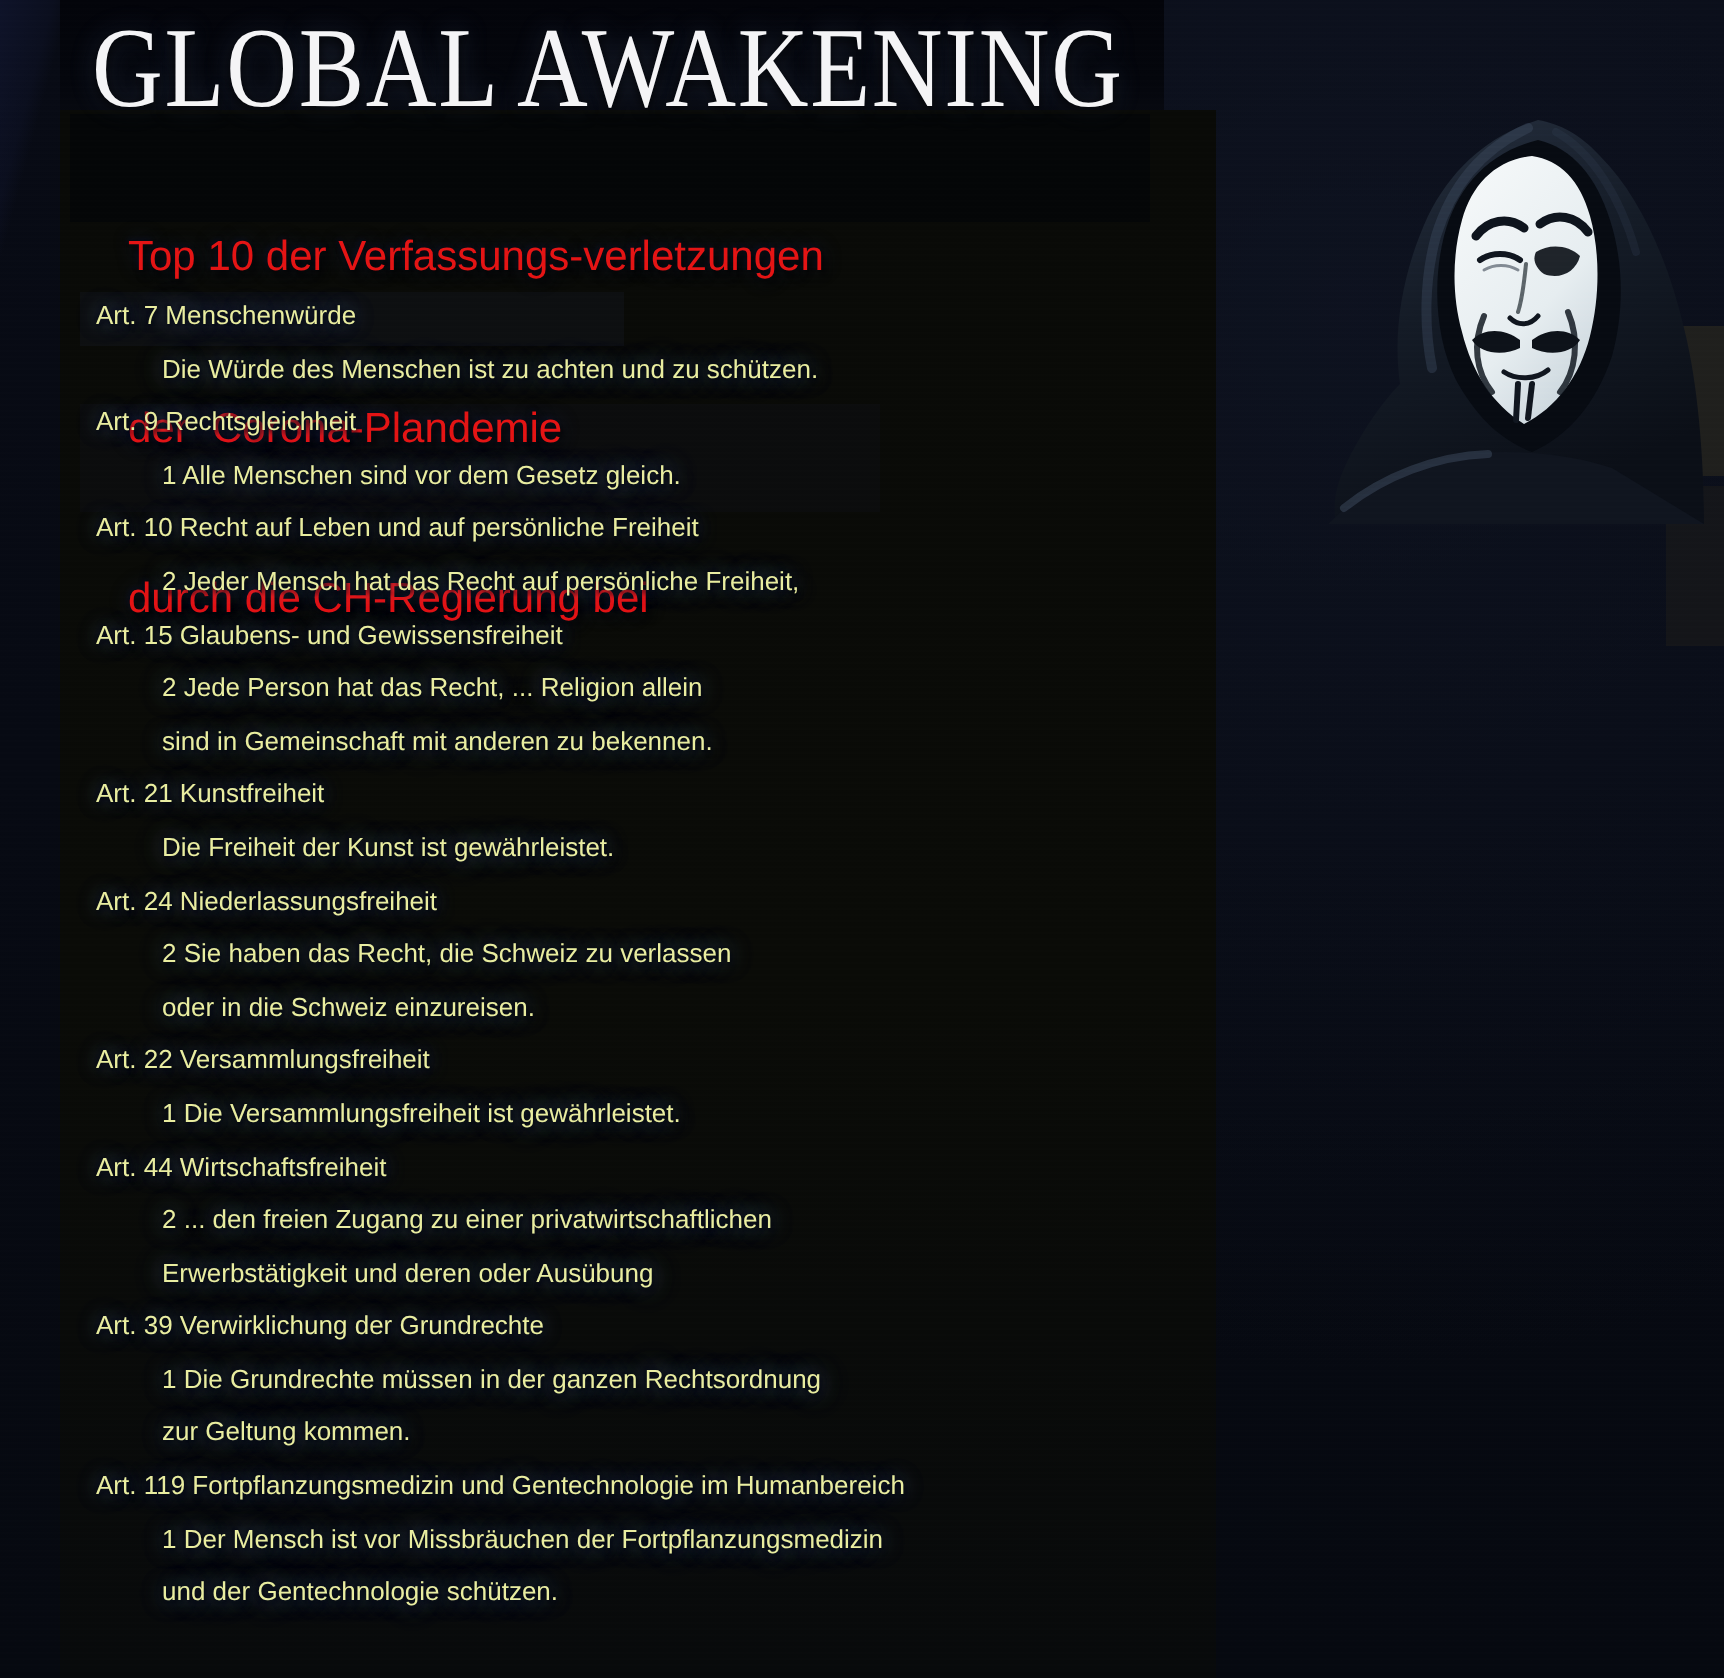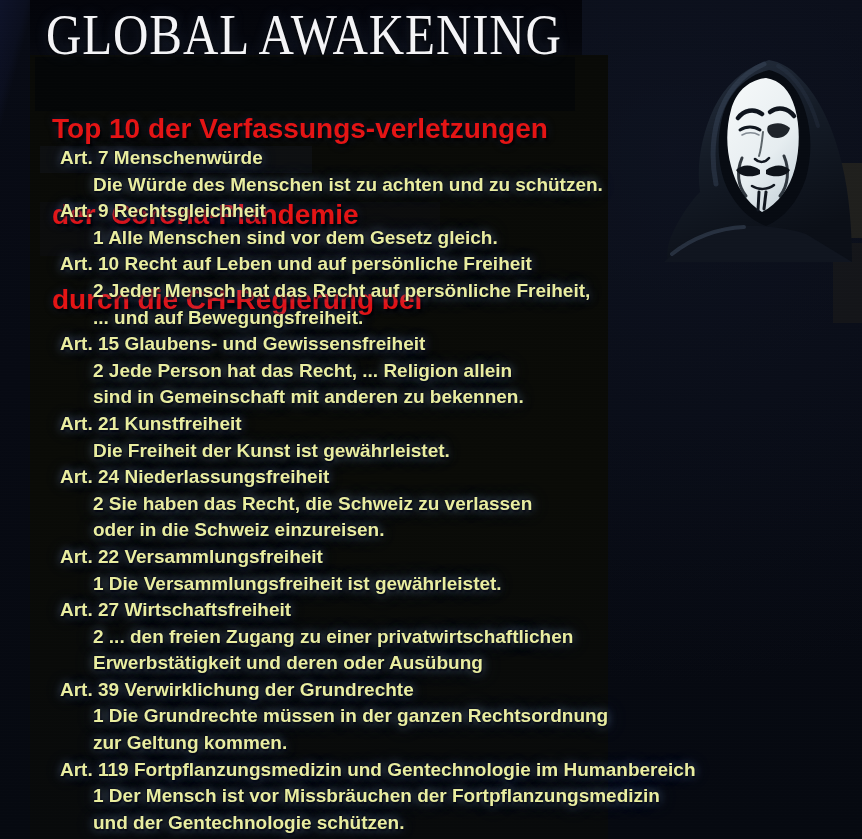--- a/index.html
+++ b/index.html
@@ -32,30 +32,30 @@
 
   .page-title{
     position:absolute;left:46px;top:2px;
     font-family:"Liberation Serif","DejaVu Serif",serif;
     font-size:57px;font-weight:400;letter-spacing:1px;
     color:#f4f4f6;white-space:pre;
     transform:scaleX(.86);transform-origin:left top;
     text-shadow:0 2px 6px rgba(0,0,0,.9),0 0 14px rgba(130,160,220,.25);
   }
   .subtitle{
-    position:absolute;left:52px;top:58px;
-    font-size:28px;font-weight:bold;line-height:28.5px;white-space:pre;
+    position:absolute;left:64px;top:58px;
+    font-size:21px;font-weight:normal;line-height:28.5px;white-space:pre;
   }
   .red-line{
     color:#e41414;
     text-shadow:2px 3px 3px rgba(0,0,0,.9),-1px -1px 2px rgba(10,14,30,.8),0 0 10px rgba(60,80,160,.35);
   }
   .articles{
-    position:absolute;left:60px;top:145px;width:790px;
-    font-size:19px;font-weight:bold;line-height:26.6px;
+    position:absolute;left:48px;top:145px;width:790px;
+    font-size:13px;font-weight:normal;line-height:26.6px;
   }
   .glow{
     color:#e9ed9f;
     text-shadow:
       1px 2px 2px rgba(2,4,16,.95),
       -1px -1px 2px rgba(2,4,16,.8),
       0 0 9px rgba(155,190,255,.5),
       0 0 20px rgba(120,160,255,.22);
   }
   .article-heading{white-space:pre;}
@@ -99,42 +99,41 @@
       <div class="glow article-heading">Art. 7 Menschenwürde</div>
       <div class="glow article-line">Die Würde des Menschen ist zu achten und zu schützen.</div>
     </div>
     <div>
       <div class="glow article-heading">Art. 9 Rechtsgleichheit</div>
       <div class="glow article-line">1 Alle Menschen sind vor dem Gesetz gleich.</div>
     </div>
     <div>
       <div class="glow article-heading">Art. 10 Recht auf Leben und auf persönliche Freiheit</div>
       <div class="glow article-line">2 Jeder Mensch hat das Recht auf persönliche Freiheit,</div>
-      <div class="glow article-line">... und auf Bewegungsfreiheit.</div>
     </div>
     <div>
       <div class="glow article-heading">Art. 15 Glaubens- und Gewissensfreiheit</div>
       <div class="glow article-line">2 Jede Person hat das Recht, ... Religion allein</div>
       <div class="glow article-line">sind in Gemeinschaft mit anderen zu bekennen.</div>
     </div>
     <div>
       <div class="glow article-heading">Art. 21 Kunstfreiheit</div>
       <div class="glow article-line">Die Freiheit der Kunst ist gewährleistet.</div>
     </div>
     <div>
       <div class="glow article-heading">Art. 24 Niederlassungsfreiheit</div>
       <div class="glow article-line">2 Sie haben das Recht, die Schweiz zu verlassen</div>
       <div class="glow article-line">oder in die Schweiz einzureisen.</div>
     </div>
     <div>
       <div class="glow article-heading">Art. 22 Versammlungsfreiheit</div>
       <div class="glow article-line">1 Die Versammlungsfreiheit ist gewährleistet.</div>
     </div>
     <div>
-      <div class="glow article-heading">Art. 27 Wirtschaftsfreiheit</div>
+      <div class="glow article-heading">Art. 44 Wirtschaftsfreiheit</div>
       <div class="glow article-line">2 ... den freien Zugang zu einer privatwirtschaftlichen</div>
       <div class="glow article-line">Erwerbstätigkeit und deren oder Ausübung</div>
     </div>
     <div>
       <div class="glow article-heading">Art. 39 Verwirklichung der Grundrechte</div>
       <div class="glow article-line">1 Die Grundrechte müssen in der ganzen Rechtsordnung</div>
       <div class="glow article-line">zur Geltung kommen.</div>
     </div>
     <div>
       <div class="glow article-heading">Art. 119 Fortpflanzungsmedizin und Gentechnologie im Humanbereich</div>

